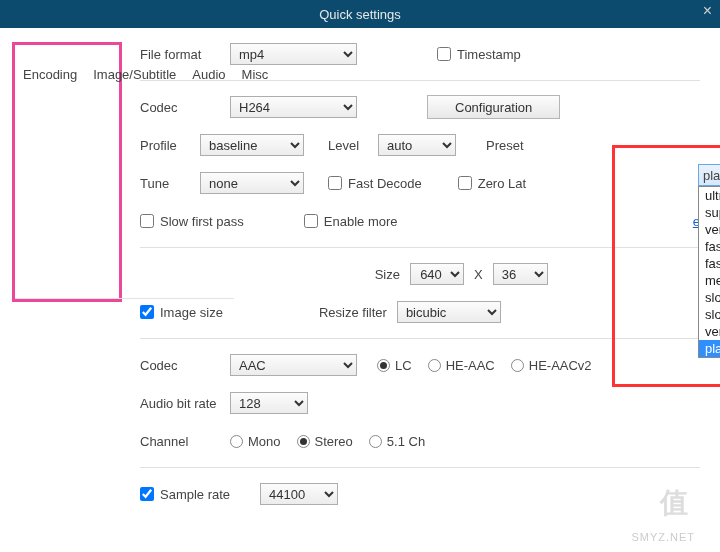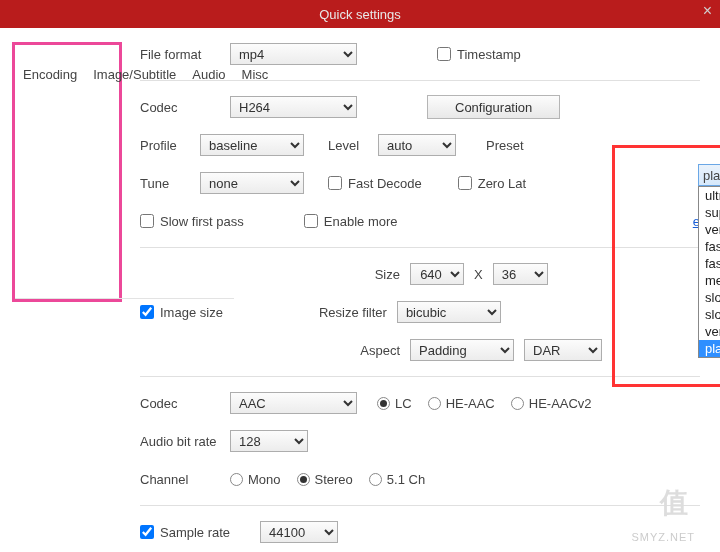--- a/index.html
+++ b/index.html
@@ -1,18 +1,18 @@
 <!DOCTYPE html>
 <html><head>
 <meta charset="utf-8">
 <style>
 * { box-sizing: border-box; font-family: "Segoe UI", Tahoma, sans-serif; font-size: 13px; }
 body { margin: 0; background: #f5f5f5; }
 .window { width: 720px; height: 552px; background: #fff; position: relative; overflow: hidden; }
-.titlebar { height: 28px; background: #b91c1c; color: #e8e8e8; display: flex; align-items: center; justify-content: center; position: relative; }
+.titlebar { height: 28px; background: #0c4a6e; color: #e8e8e8; display: flex; align-items: center; justify-content: center; position: relative; }
 .titlebar .close { position: absolute; right: 8px; top: 2px; font-size: 16px; color: #d0d0d0; }
 .body { display: flex; height: calc(100% - 28px); }
 .sidebar { width: 110px; border: 3px solid #ec4899; display: flex; flex-direction: row; margin: 14px 0 0 12px; height: 260px; }
 .tab { padding: 22px 8px; text-align: center; color: #444; border-bottom: 1px solid #e3e3e3; cursor: pointer; }
 .tab:last-child { border-bottom: none; }
 .content { flex: 1; padding: 14px 20px 0 18px; color: #444; position: relative; }
 .row { display: flex; align-items: center; margin-bottom: 14px; min-height: 24px; }
 .lbl { width: 90px; color: #444; }
 .lbl-s { width: 60px; text-align: right; margin-right: 10px; }
 .lbl-m { width: 110px; text-align: right; margin-right: 10px; }
@@ -116,27 +116,20 @@
       </div>
       <div class="row">
         <label class="cb">
             <input type="checkbox" checked="" style="">
             <span>Image size</span>
           </label>
         <span style="width:44px"></span>
         <span class="lbl-m" style="width:120px">Resize filter</span>
         <select class="w100"><option>bicubic</option></select>
       </div>
-      <div class="row">
-        <span style="width:140px"></span>
-        <span class="lbl-m" style="width:120px">Aspect</span>
-        <select class="w100"><option>Padding</option></select>
-        <span style="width:10px"></span>
-        <select class="w80"><option>DAR</option></select>
-      </div>
       <hr class="sep">
 
       <div class="row">
         <span class="lbl">Codec</span>
         <select class="w120"><option>AAC</option></select>
         <span style="width:20px"></span>
         <span class="radio">
             <span class="r on"></span>
             <span>LC</span>
           </span>

